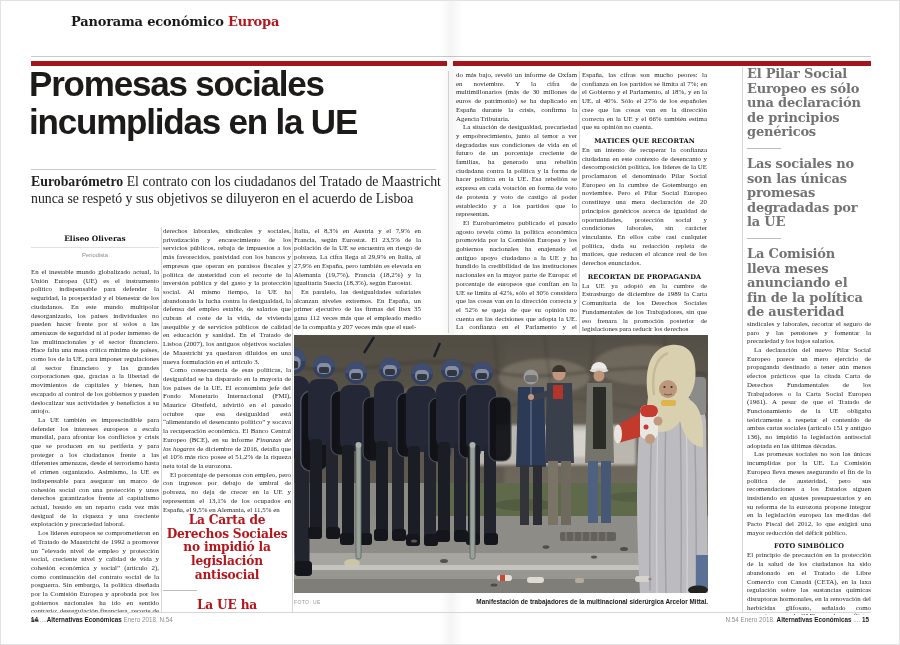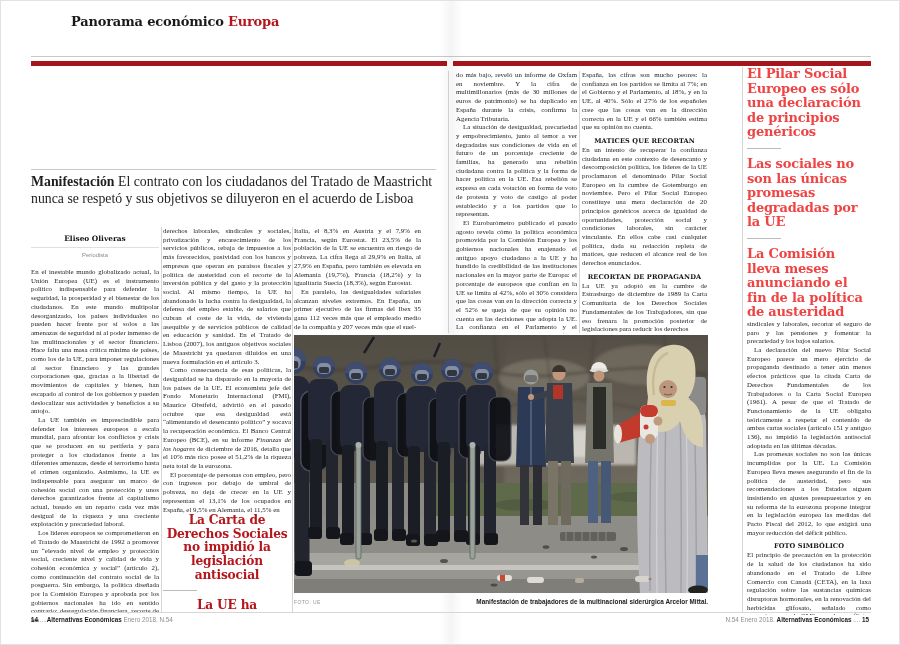--- a/index.html
+++ b/index.html
@@ -18,21 +18,21 @@
   .col{position:absolute;font:6.9px/8.7px "Liberation Serif",serif;color:#242424;text-align:justify;overflow:hidden;}
   .col p{margin:0;}
   .col p.ind{text-indent:7px;}
   .byline-name{font:700 7.4px/9px "DejaVu Serif",serif;text-align:center;color:#111;}
   .byline-rule{width:100%;height:1px;background:#e0e0e0;margin:4px 0;}
   .byline-role{font:5.8px/7px "Liberation Sans",sans-serif;text-align:center;color:#8a8a8a;margin-bottom:9px;}
   .subhead{font:700 6.6px/8px "DejaVu Serif",serif;color:#151515;text-align:center;margin:5px 0 1px;letter-spacing:.1px;}
   .pq{color:#b5161c;font:700 12.2px/13.6px "DejaVu Serif",serif;text-align:center;letter-spacing:-.2px;margin:0;}
   .pq-first{margin-top:9px;}
   .pq-rule{width:34px;height:1px;background:#bbb;margin:8px 0;}
-  .sq{color:#ef4444;font:700 13px/14.6px "DejaVu Serif",serif;text-align:left;letter-spacing:-.2px;margin:0;}
+  .sq{color:#737373;font:700 13px/14.6px "DejaVu Serif",serif;text-align:left;letter-spacing:-.2px;margin:0;}
   .vrule{position:absolute;width:1px;background:#d6d6d6;}
   .photo{position:absolute;left:293px;top:334px;width:414px;height:258px;}
   .caption-bar{position:absolute;left:293px;top:597px;width:414px;display:flex;justify-content:space-between;align-items:flex-end;}
   .credit{font:5px/7px "Liberation Sans",sans-serif;color:#979797;letter-spacing:.4px;}
   .caption{font:700 6.4px/8px "Liberation Sans",sans-serif;color:#1a1a1a;text-align:right;}
   .footer{position:absolute;top:615px;font:6.3px/8px "Liberation Sans",sans-serif;color:#8d8d8d;}
   .footer b{color:#1a1a1a;font-weight:700;}
   .footer.fl{left:30px;}
   .footer.fr{right:30px;text-align:right;}
 </style>
@@ -42,24 +42,26 @@
 <div class="spread">
 
   <div class="kicker">
     <span class="k-black">Panorama económico </span><span class="k-red">Europa</span>
   </div>
 
   <div class="hl" style="left:30px;top:55px;width:840px;"></div>
   <div class="redbar" style="left:30px;width:416px;"></div>
   <div class="redbar" style="left:452px;width:418px;"></div>
 
+  <h1 class="headline">Promesas sociales
+incumplidas en la UE</h1>
 
   <div class="hl" style="left:30px;top:168px;width:405px;"></div>
 
-  <p class="deck"><b>Manifestación</b><span> El contrato con los ciudadanos del Tratado de Maastricht nunca se respetó y sus objetivos se diluyeron en el acuerdo de Lisboa</span></p>
+  <p class="deck"><b>Eurobarómetro</b><span> El contrato con los ciudadanos del Tratado de Maastricht nunca se respetó y sus objetivos se diluyeron en el acuerdo de Lisboa</span></p>
 
   <div class="vrule" style="left:160px;top:226px;height:386px;"></div>
   <div class="vrule" style="left:291px;top:226px;height:386px;"></div>
   <div class="vrule" style="left:447px;top:70px;height:262px;"></div>
   <div class="vrule" style="left:578px;top:70px;height:262px;"></div>
   <div class="vrule" style="left:741px;top:66px;height:546px;"></div>
   <div class="fold"></div>
 
   <div class="col" style="left:30px;top:222px;width:128px;height:390px;margin-top:11px;">
     <div class="byline-name">Eliseo Oliveras</div>

